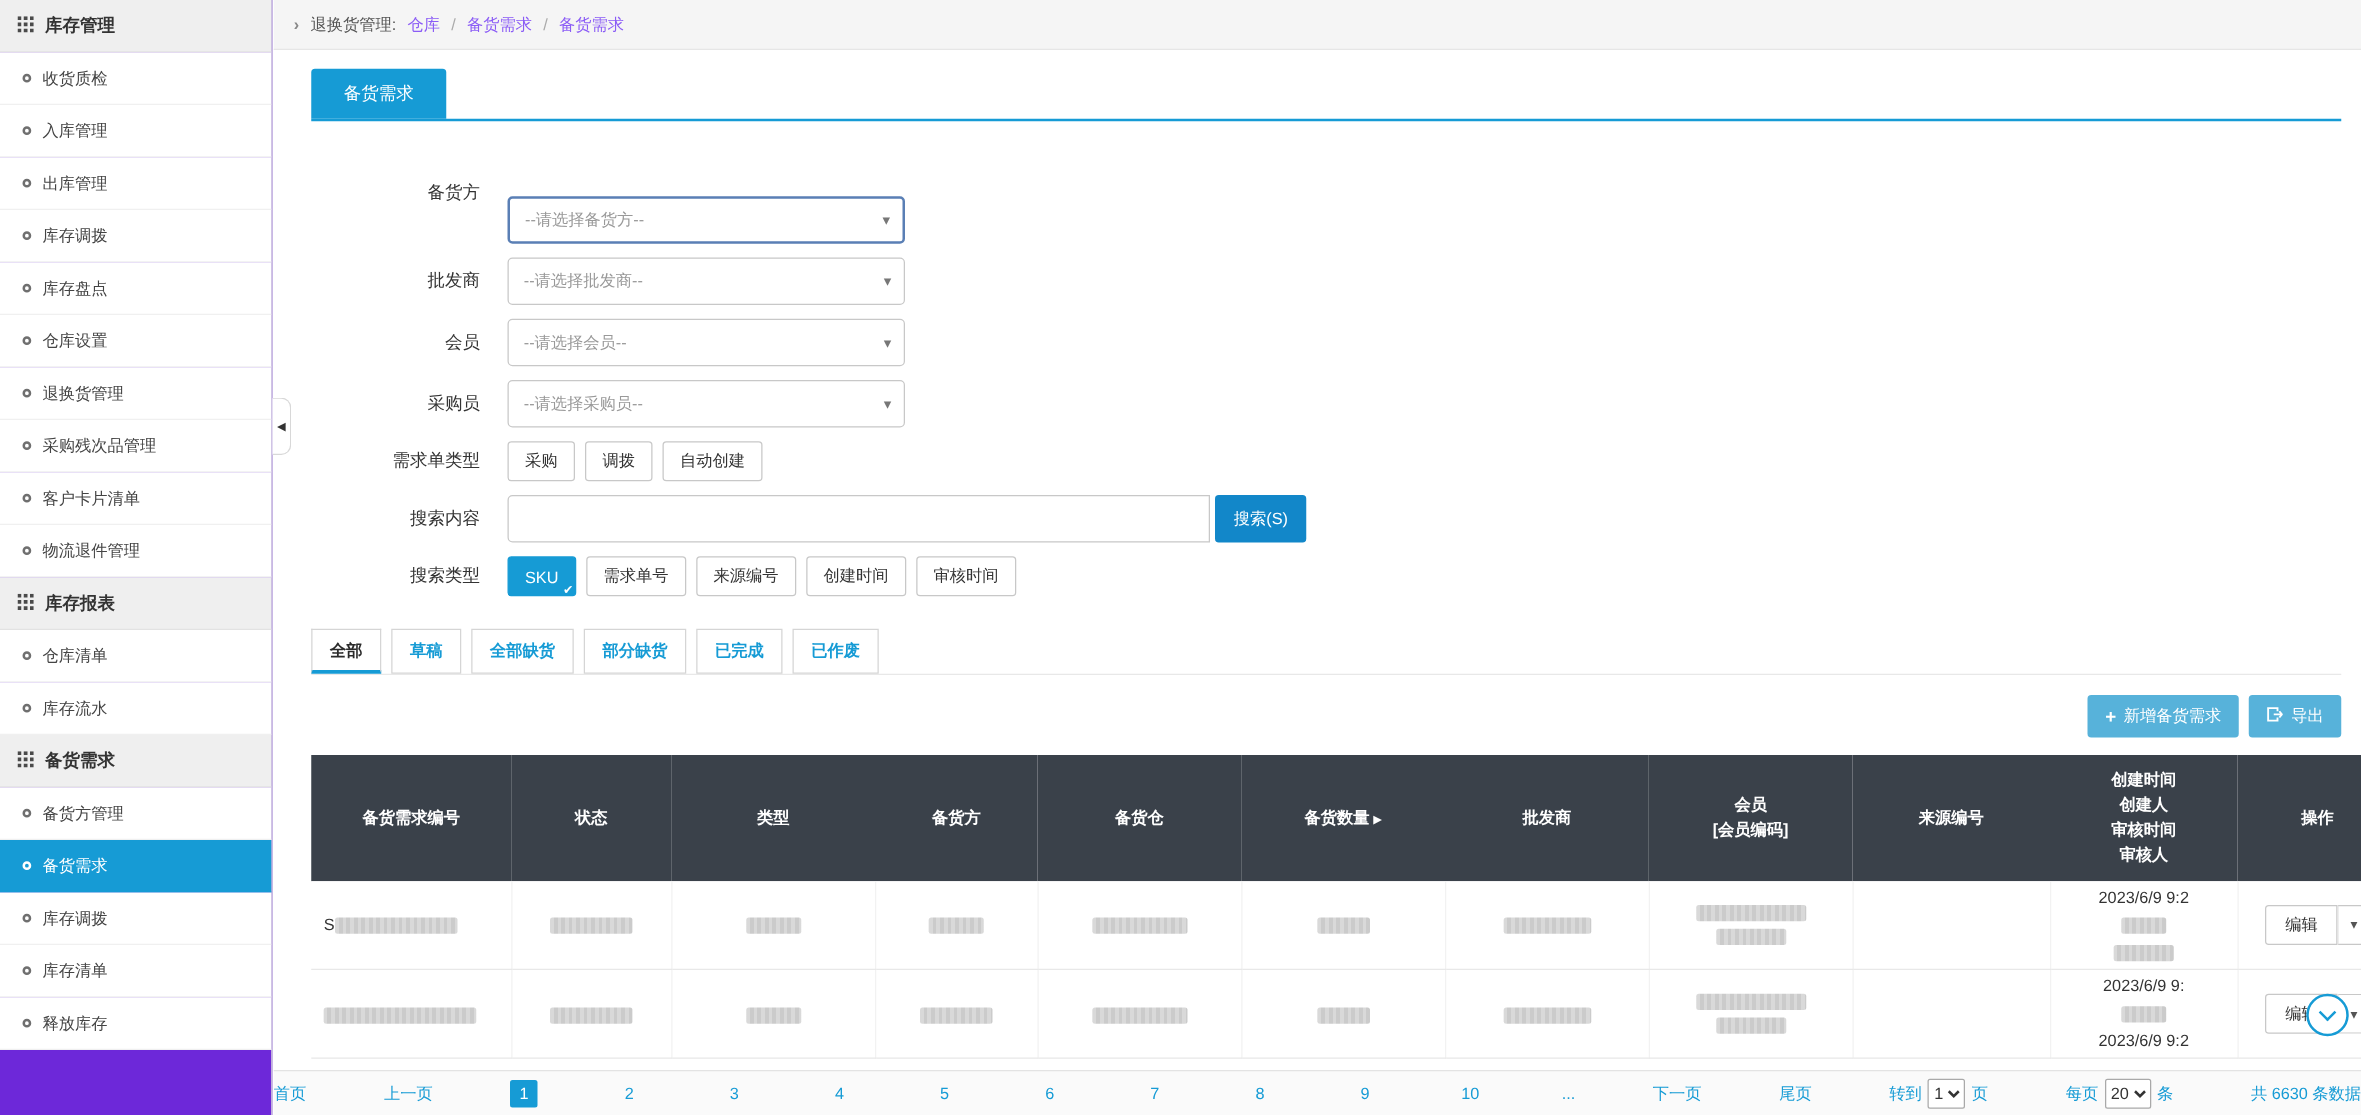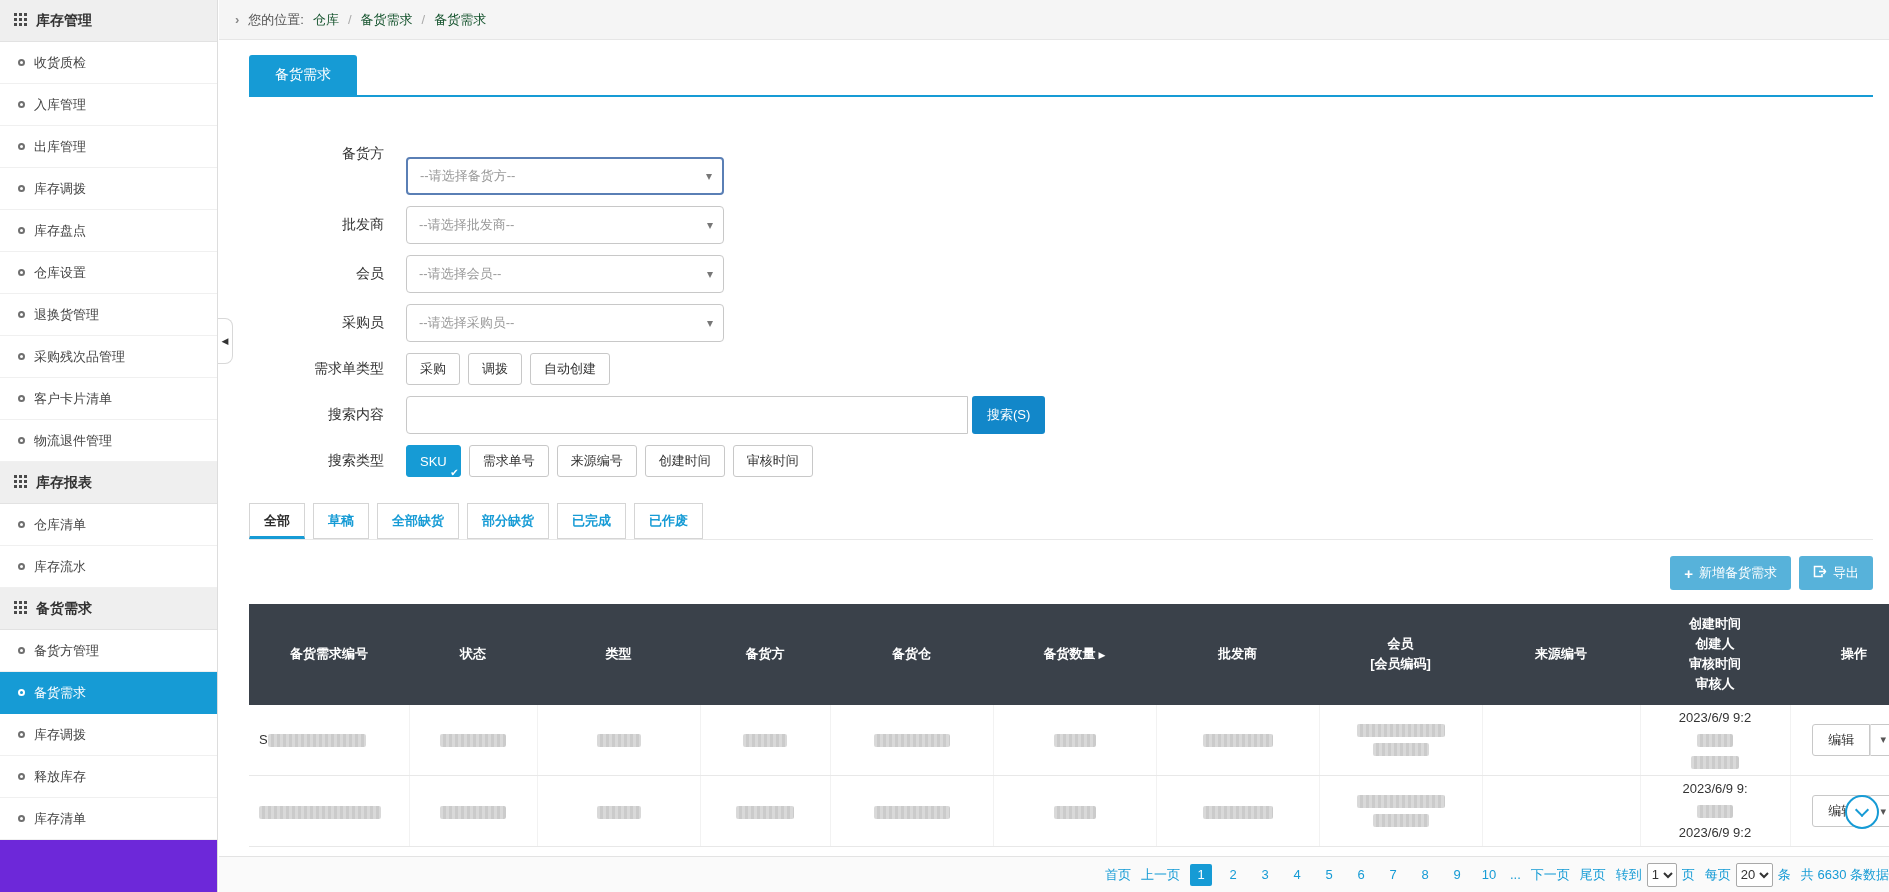--- a/index.html
+++ b/index.html
@@ -34,21 +34,21 @@
     font-size:9px; color:#333; cursor:pointer;
   }
 
   
   .main { position:absolute; left:219px; top:0; right:0; bottom:0; background:#fff; }
   .crumbbar {
     height:40px; background:#f5f5f5; border-bottom:1px solid #e6e6e6;
     display:flex; align-items:center; gap:9px; padding:0 16px; font-size:13px; color:#555;
   }
   .crumb-arrow { color:#888; font-weight:bold; }
-  .crumb { color:#14532d; cursor:pointer; }
+  .crumb { color:#8b5cf6; cursor:pointer; }
   .crumb-sep { color:#aaa; }
 
   .content { position:absolute; top:41px; left:0; right:0; bottom:0; background:#fff; padding:14px 16px 0 30px; }
 
   .tabstrip { border-bottom:2px solid #169bd5; }
   .page-tab {
     display:inline-block; background:#169bd5; color:#fff; font-size:14px;
     padding:11px 26px; border-radius:3px 3px 0 0; cursor:pointer;
   }
 
@@ -125,21 +125,21 @@
     border-radius:3px 0 0 3px; cursor:pointer;
   }
   .edit-caret {
     width:26px; border:1px solid #c8c8c8; border-left:1px solid #e0e0e0; background:#fff;
     border-radius:0 3px 3px 0; color:#555; font-size:11px; cursor:pointer;
   }
 
   
   .pagebar {
     position:absolute; left:0; right:0; bottom:0; height:36px; background:#fafafa;
-    border-top:1px solid #e3e3e3; display:flex; align-items:center; justify-content:flex-end;
+    border-top:1px solid #e3e3e3; display:flex; align-items:center; justify-content:space-between;
     gap:10px; font-size:13px; color:#169bd5; z-index:4;
   }
   .pg-link { cursor:pointer; }
   .pg-num {
     min-width:22px; height:22px; line-height:22px; text-align:center; display:inline-block;
     border-radius:2px; cursor:pointer; padding:0 3px;
   }
   .pg-num.active { background:#169bd5; color:#fff; }
   .pg-ellipsis { color:#169bd5; }
   .pg-select { height:24px; border:1px solid #a9a9a9; background:#fff; font-size:13px; color:#333; border-radius:2px; }
@@ -267,37 +267,37 @@
   <div class="side-item active">
       <span class="dot"></span>
       <span>备货需求</span>
     </div>
   <div class="side-item">
       <span class="dot"></span>
       <span>库存调拨</span>
     </div>
   <div class="side-item">
       <span class="dot"></span>
+      <span>库存清单</span>
+    </div>
+  <div class="side-item">
+      <span class="dot"></span>
       <span>释放库存</span>
-    </div>
-  <div class="side-item">
-      <span class="dot"></span>
-      <span>库存清单</span>
     </div>
 </div>
 
 <div class="collapse-tab">
   <span>◀</span>
 </div>
 
 <div class="main">
 
   <div class="crumbbar">
     <span class="crumb-arrow">›</span>
-    <span>您的位置:</span>
+    <span>退换货管理:</span>
     <span class="crumb">仓库</span>
     <span class="crumb-sep">/</span>
     <span class="crumb">备货需求</span>
     <span class="crumb-sep">/</span>
     <span class="crumb">备货需求</span>
   </div>
 
   <div class="content">
 
     <div class="tabstrip">

